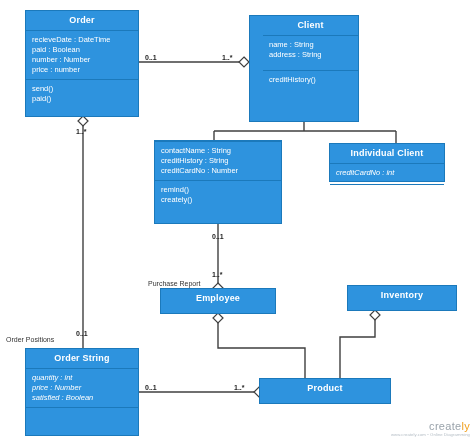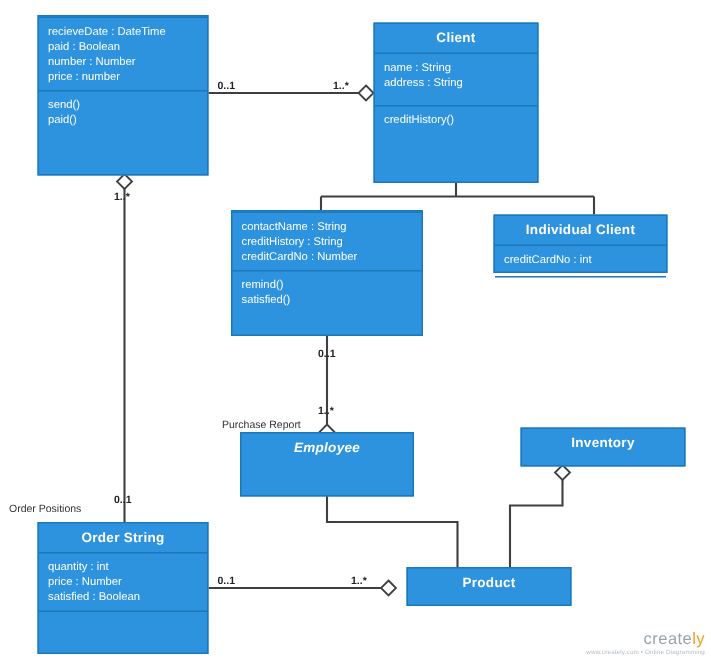--- a/index.html
+++ b/index.html
@@ -114,35 +114,36 @@
     <polygon points="244,57 249,62 244,67 239,62"></polygon>
     <polygon points="83,116 88,121 83,126 78,121"></polygon>
     <polygon points="218,283 223,288 218,293 213,288"></polygon>
     <polygon points="218,313 223,318 218,323 213,318"></polygon>
     <polygon points="375,310 380,315 375,320 370,315"></polygon>
     <polygon points="259,387 264,392 259,397 254,392"></polygon>
   </g>
 </svg>
 
 <div class="uml" style="left:25px;top:10px;width:114px;height:107px;">
+  <div class="title">Order</div>
   <div class="sep"></div>
   <div class="compartment">
     <div>recieveDate : DateTime</div>
     <div>paid : Boolean</div>
     <div>number : Number</div>
     <div>price : number</div>
   </div>
   <div class="sep"></div>
   <div class="compartment">
     <div>send()</div>
     <div>paid()</div>
   </div>
 </div>
 
-<div class="uml" style="left:249px;top:15px;width:110px;height:107px;">
+<div class="uml" style="left:249px;top:15px;width:110px;height:107px;padding-left:13px;">
   <div class="title">Client</div>
   <div class="sep"></div>
   <div class="compartment" style="height:34px;">
     <div>name  : String</div>
     <div>address : String</div>
   </div>
   <div class="sep"></div>
   <div class="compartment">
     <div>creditHistory()</div>
   </div>
@@ -151,50 +152,50 @@
 <div class="uml" style="left:154px;top:140px;width:128px;height:84px;">
   <div class="sep"></div>
   <div class="compartment">
     <div>contactName : String</div>
     <div>creditHistory : String</div>
     <div>creditCardNo : Number</div>
   </div>
   <div class="sep"></div>
   <div class="compartment">
     <div>remind()</div>
-    <div>satisfied()</div>
+    <div>creately()</div>
   </div>
 </div>
 
 <div class="uml" style="left:329px;top:143px;width:116px;height:39px;">
   <div class="title">Individual Client</div>
   <div class="sep"></div>
-  <div class="compartment" style="height:20px;">
+  <div class="compartment" style="height:20px;font-style:italic;">
     <div>creditCardNo : int</div>
   </div>
   <div class="sep"></div>
   <div class="compartment" style="height:10px;"></div>
 </div>
 
-<div class="uml" style="left:160px;top:288px;width:116px;height:43px;font-style:italic;">
+<div class="uml" style="left:160px;top:288px;width:116px;height:26px;">
   <div class="title">Employee</div>
 </div>
 
 <div class="uml" style="left:347px;top:285px;width:110px;height:26px;">
   <div class="title">Inventory</div>
 </div>
 
-<div class="uml" style="left:259px;top:378px;width:110px;height:26px;margin-left:12px;">
+<div class="uml" style="left:259px;top:378px;width:132px;height:26px;">
   <div class="title">Product</div>
 </div>
 
 <div class="uml" style="left:25px;top:348px;width:114px;height:88px;">
   <div class="title">Order String</div>
   <div class="sep"></div>
-  <div class="compartment" style="height:38px;">
+  <div class="compartment" style="height:38px;font-style:italic;">
     <div>quantity : int</div>
     <div>price : Number</div>
     <div>satisfied : Boolean</div>
   </div>
   <div class="sep"></div>
   <div class="compartment" style="height:24px;"></div>
 </div>
 
 <div class="lbl b" style="left:145px;top:54px;">0..1</div>
 <div class="lbl b" style="left:222px;top:54px;">1..*</div>

